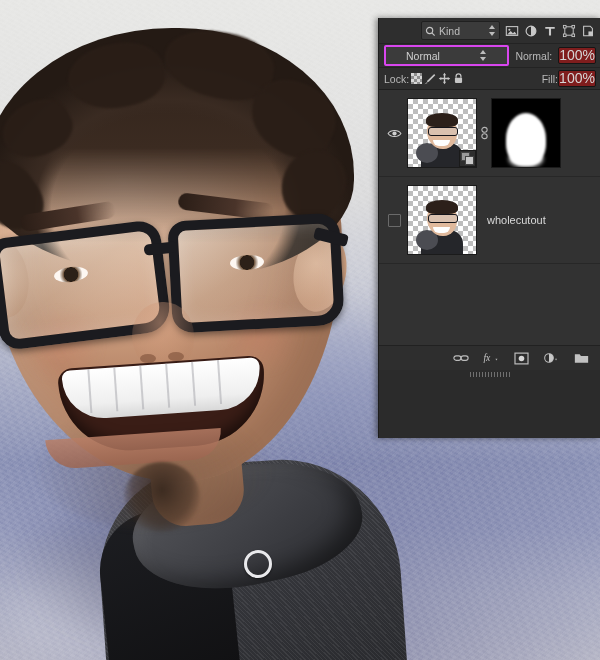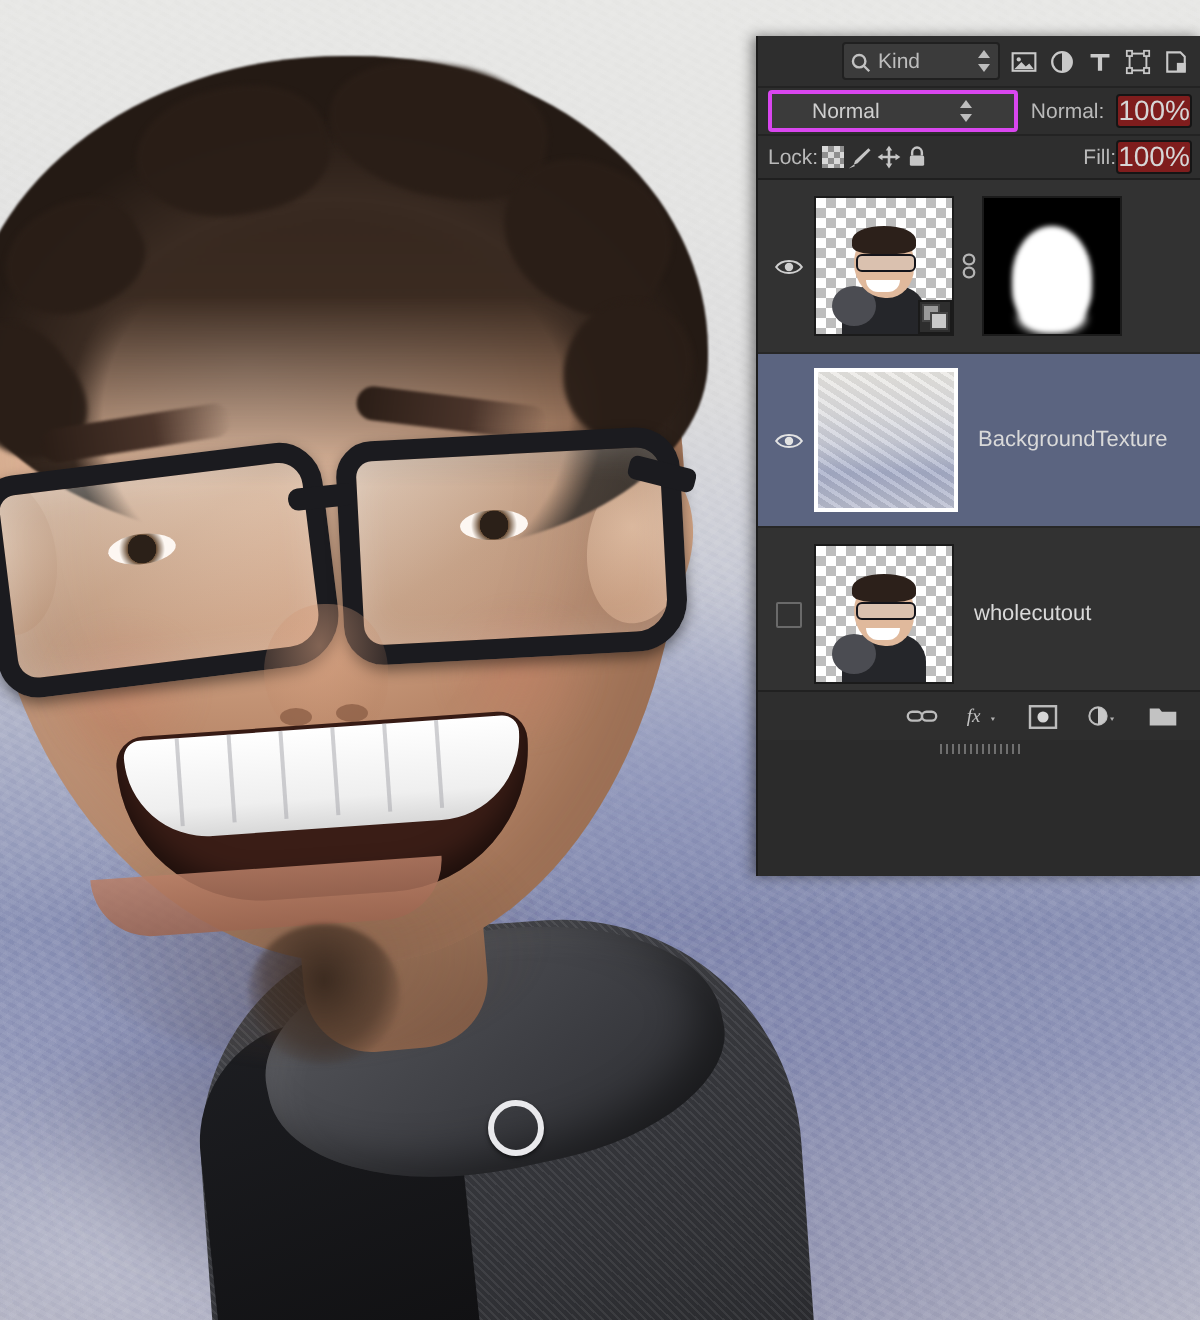--- a/index.html
+++ b/index.html
@@ -511,36 +511,20 @@
             </svg>
         </div>
         <div class="mask-thumb">
           <div class="mask-sil"></div>
           <div class="mask-sil2"></div>
         </div>
       </div>
       <span class="layer-name"></span>
     </div>
 
-    <div class="layer-row selected">
-      <div class="eye-cell">
-        <span class="eye-ico">
-          <svg viewBox="0 0 16 12" width="15" height="11">
-              <path d="M1 6 C4 1.6 12 1.6 15 6 C12 10.4 4 10.4 1 6 Z" fill="none" stroke="#e3e3e3" stroke-width="1.1"></path>
-              <circle cx="8" cy="6" r="2.3" fill="#e3e3e3"></circle>
-            </svg>
-        </span>
-      </div>
-      <div class="thumb-wrap">
-        <div class="thumb selected-thumb">
-          <div class="tex-bg"></div>
-        </div>
-      </div>
-      <span class="layer-name">BackgroundTexture</span>
-    </div>
 
     <div class="layer-row">
       <div class="eye-cell">
         <span class="eye-off"></span>
       </div>
       <div class="thumb-wrap">
         <div class="thumb">
           <div class="checker-bg"></div>
           <div class="mini-person">
             <div class="mp-body"></div>

